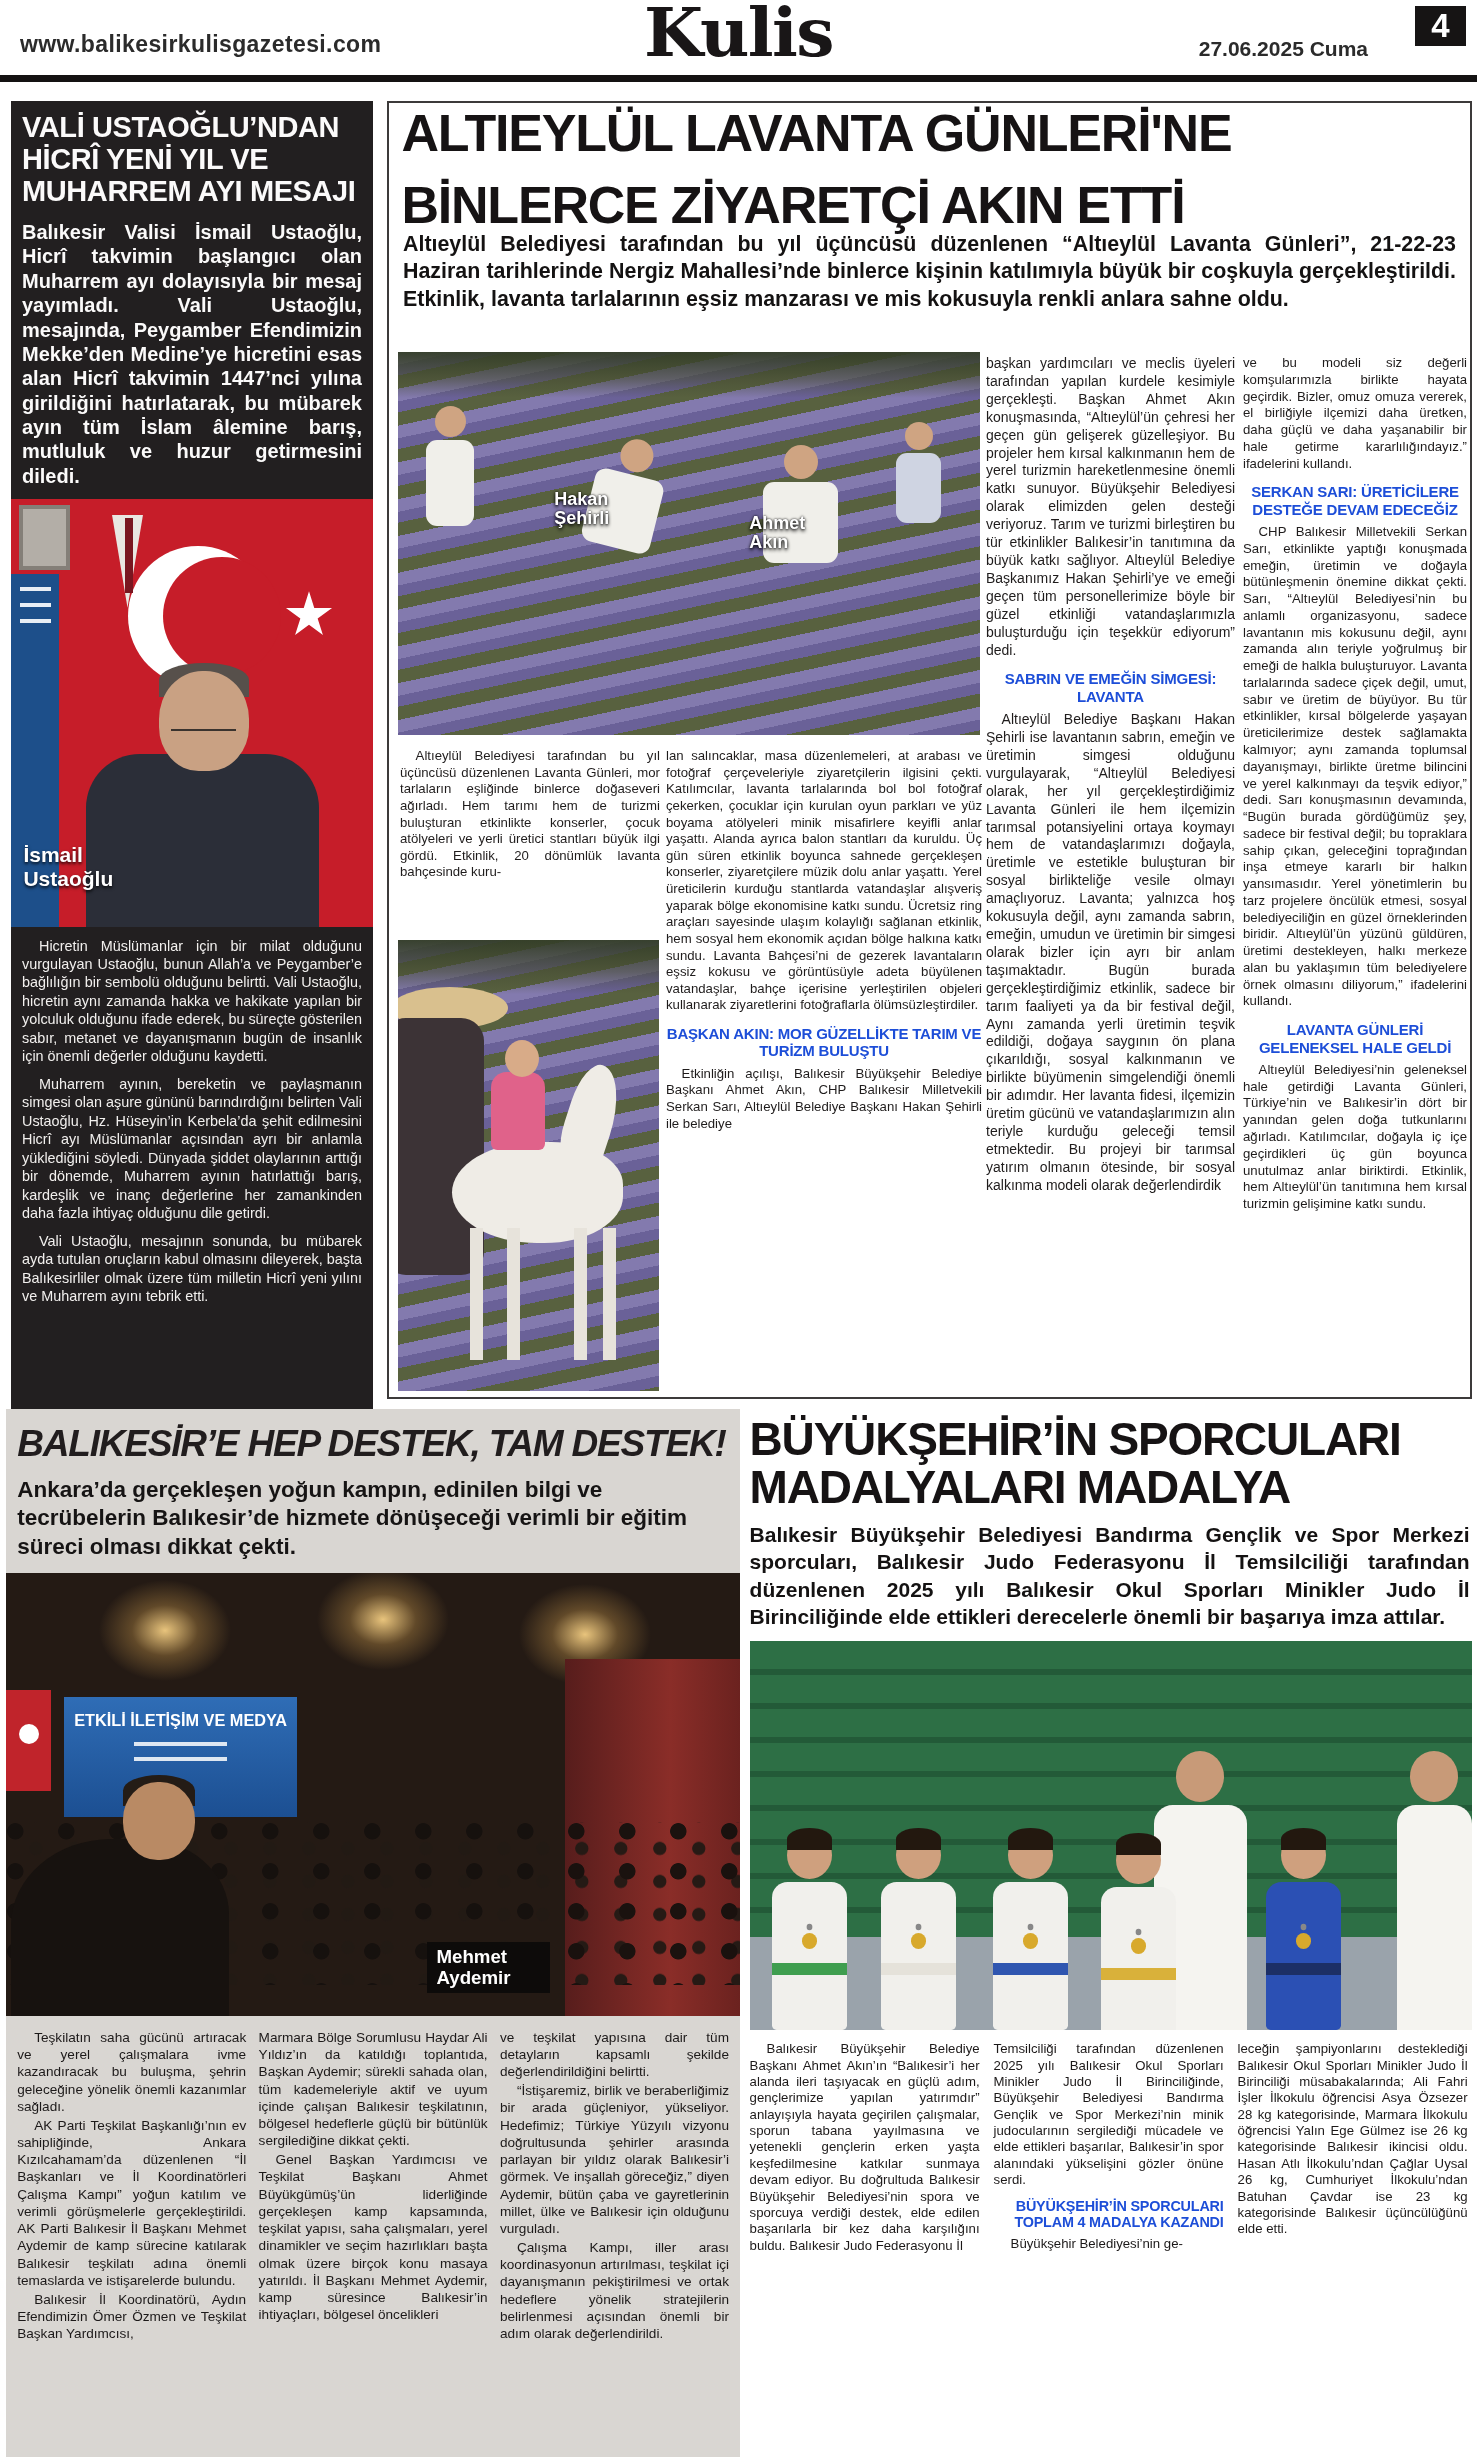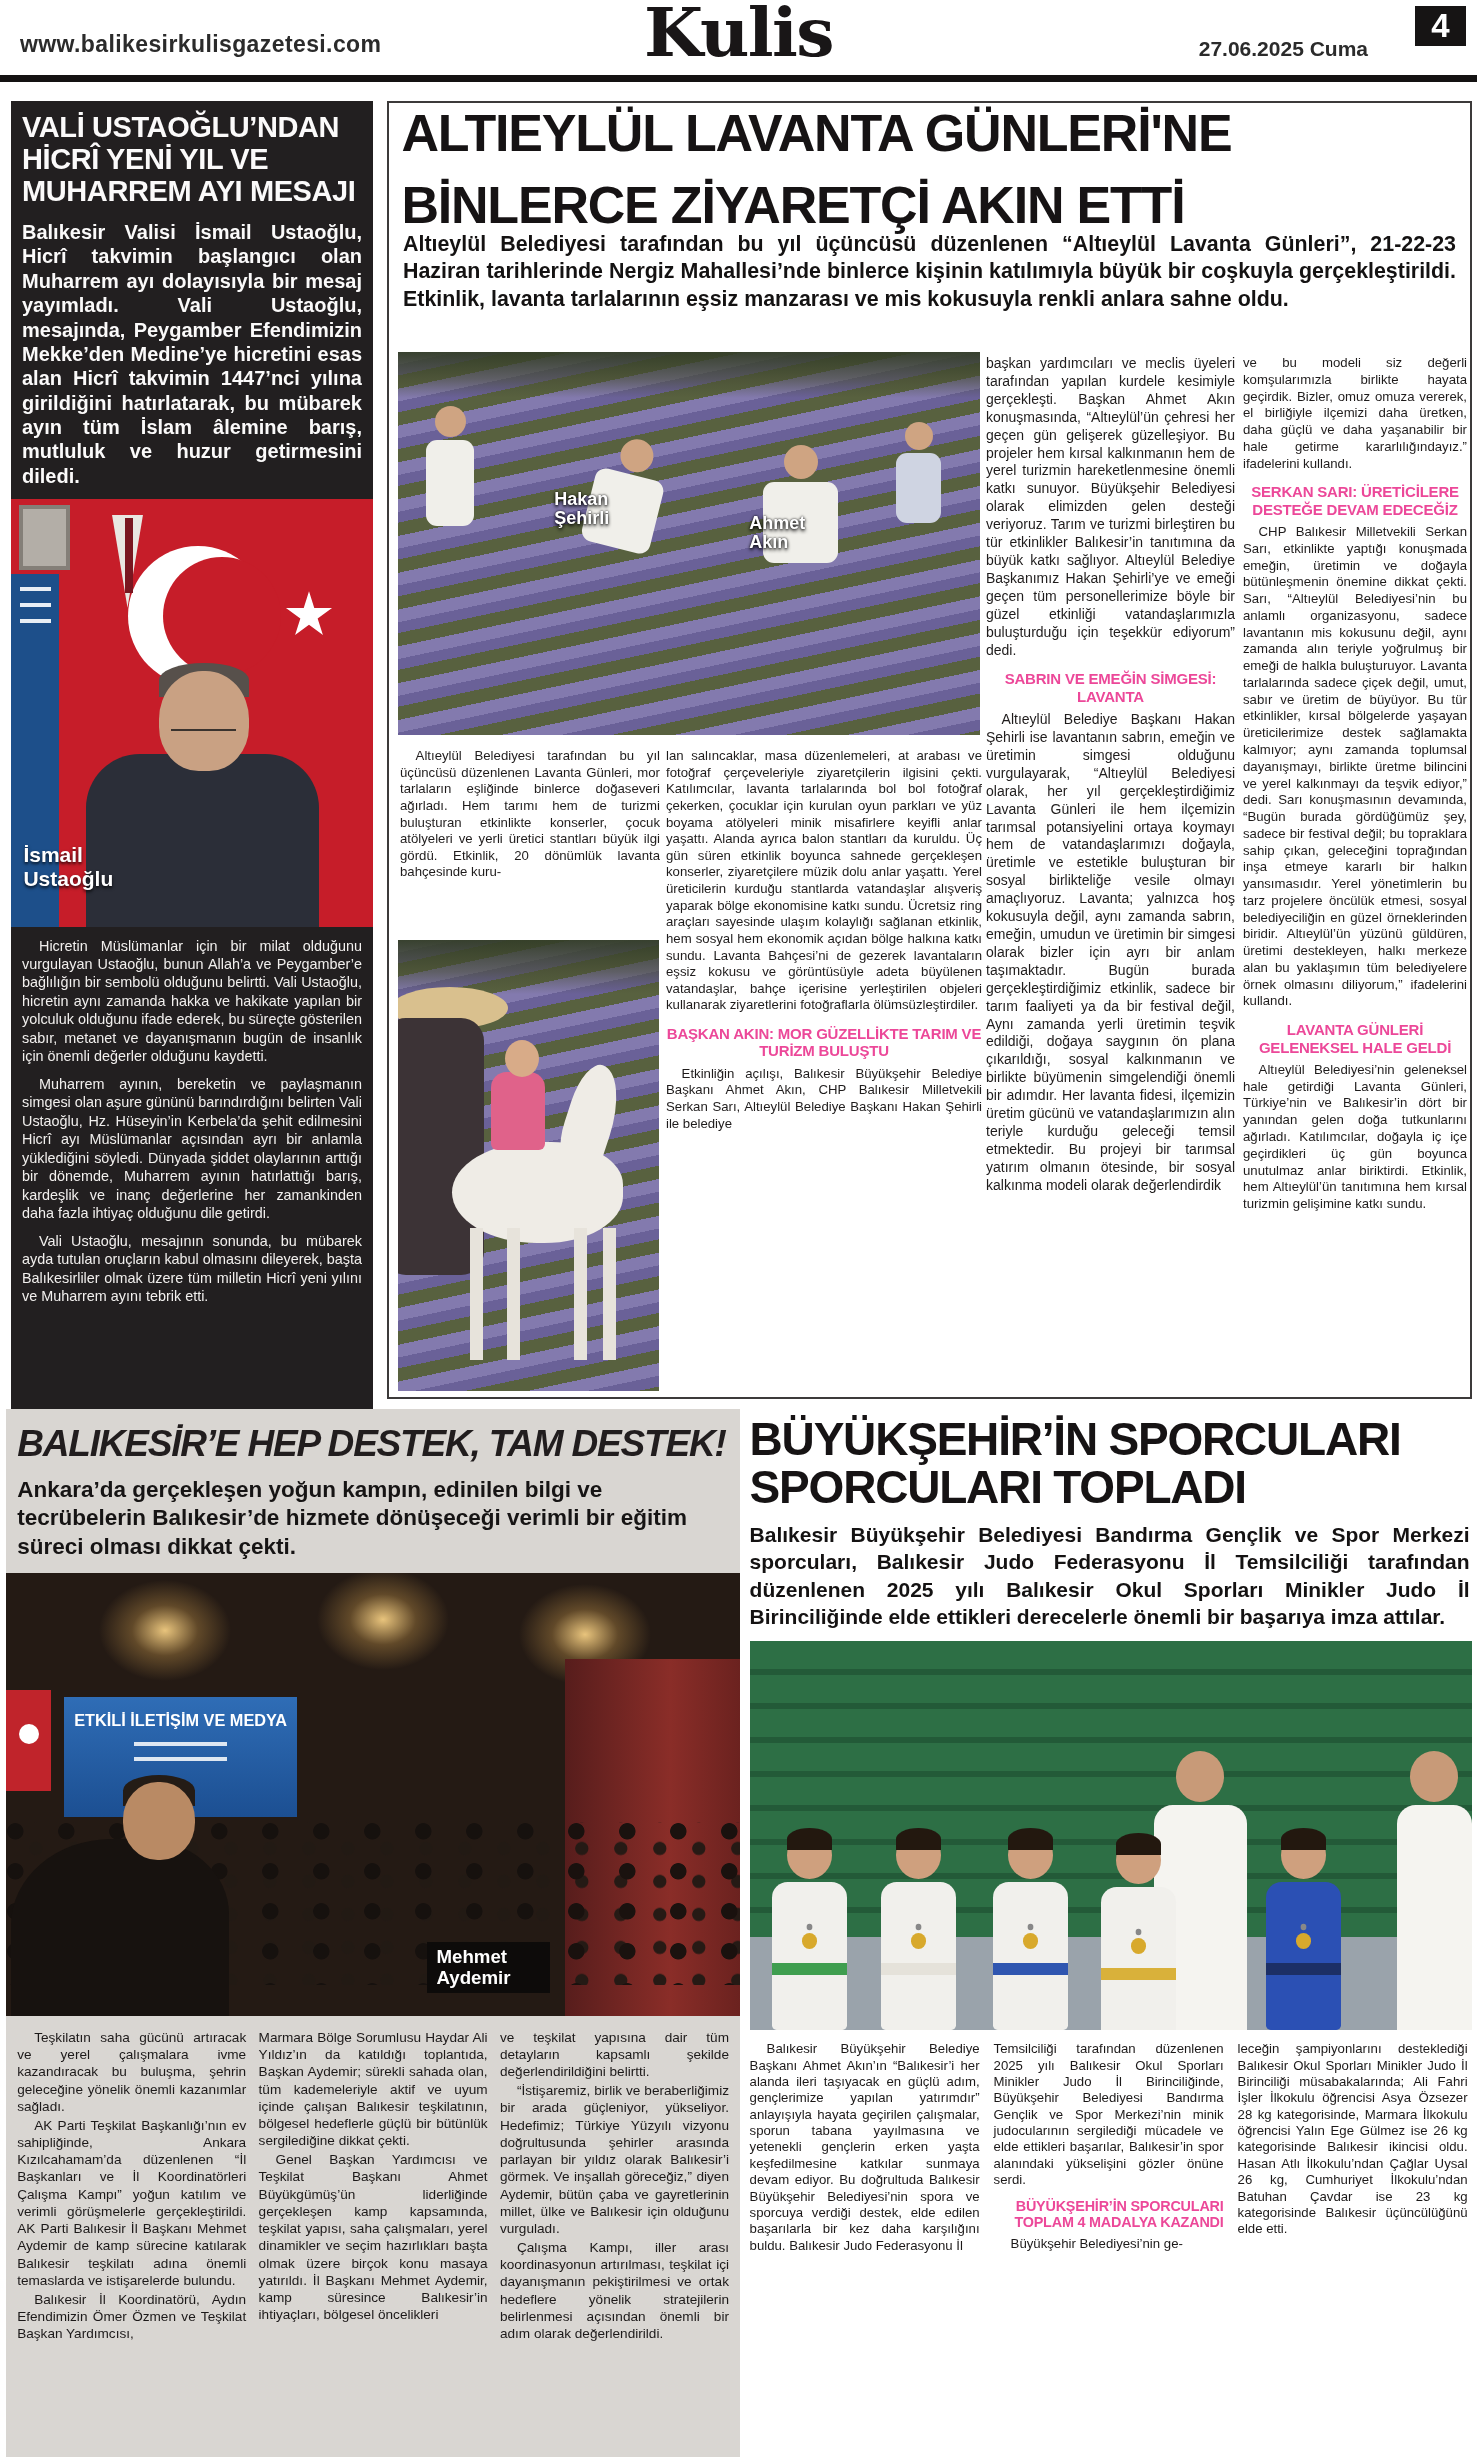--- a/index.html
+++ b/index.html
@@ -36,21 +36,21 @@
   .vp-cap { position:absolute; left:12.4px; bottom:36px; width:117px; font-size:21px; font-weight:bold; color:#fff; line-height:1.15; text-shadow:0 1.6px 3.1px rgba(0,0,0,.8); }
 
   
   .art2 { position:absolute; left:387px; top:101px; width:1085px; height:1298px; border:2.3px solid #3c3a3a; background:#fff; }
   .art2 .hl { position:absolute; left:12.4px; top:3.1px; width:1057px; font-size:52px; font-weight:900; letter-spacing:-1.2px; line-height:1.04; color:#161314; }
   .art2 .hl2 { top:75px; }
   .art2 .lead { position:absolute; left:14px; top:128px; width:1053px; font-size:21.4px; font-weight:bold; line-height:1.28; text-align:justify; color:#141212; }
   .acol { position:absolute; font-size:13.2px; line-height:1.26; text-align:justify; color:#1f1c1c; }
   .acol p { margin-bottom:1.6px; }
   .acol .ind { text-indent:15.6px; }
-  .subhead { font-weight:900; text-align:center; font-size:15px; line-height:1.15; letter-spacing:-0.2px; margin:11px 0 6.2px; color:#ec4899; }
+  .subhead { font-weight:900; text-align:center; font-size:15px; line-height:1.15; letter-spacing:-0.2px; margin:11px 0 6.2px; color:#1d4ed8; }
   .col1 { left:11px; top:645px; width:260px; height:185px; overflow:hidden; }
   .col2 { left:277px; top:645px; width:316px; height:642px; overflow:hidden; }
   .col3 { left:597px; top:252px; width:249px; height:1036px; font-size:14px; line-height:1.28; overflow:hidden; }
   .col4 { left:854px; top:252px; width:224px; height:1036px; font-size:13.2px; line-height:1.27; overflow:hidden; }
 
   .field { background:
       linear-gradient(180deg, rgba(52,62,40,.95) 0%, rgba(70,76,52,.6) 7%, rgba(0,0,0,0) 12%),
       repeating-linear-gradient(168deg, #837aae 0 12.4px, #6a6198 12.4px 23px, #58613f 23px 36px); }
   .photo1 { position:absolute; left:9.3px; top:249px; width:582px; height:383px; overflow:hidden; }
   .p1-label { position:absolute; color:#fff; font-weight:bold; font-size:18px; line-height:1.05; text-shadow:0 1.6px 3.9px rgba(0,0,0,.95), 0 0 2.3px rgba(0,0,0,.9); }
@@ -254,21 +254,21 @@
       <div class="c">
         <p>ve teşkilat yapısına dair tüm detayların kapsamlı şekilde değerlendirildiğini belirtti.</p>
         <p class="ind">“İstişaremiz, birlik ve beraberliğimiz bir arada güçleniyor, yükseliyor. Hedefimiz; Türkiye Yüzyılı vizyonu doğrultusunda şehirler arasında parlayan bir yıldız olarak Balıkesir’i görmek. Ve inşallah göreceğiz,” diyen Aydemir, bütün çaba ve gayretlerinin millet, ülke ve Balıkesir için olduğunu vurguladı.</p>
         <p class="ind">Çalışma Kampı, iller arası koordinasyonun artırılması, teşkilat içi dayanışmanın pekiştirilmesi ve ortak hedeflere yönelik stratejilerin belirlenmesi açısından önemli bir adım olarak değerlendirildi.</p>
       </div>
     </div>
   </div>
 
   <div class="art4">
     <div class="hl">BÜYÜKŞEHİR’İN SPORCULARI</div>
-    <div class="hl">SPORCULARI TOPLADI</div>
+    <div class="hl">MADALYALARI MADALYA</div>
     <div class="lead">Balıkesir Büyükşehir Belediyesi Bandırma Gençlik ve Spor Merkezi sporcuları, Balıkesir Judo Federasyonu İl Temsilciliği tarafından düzenlenen 2025 yılı Balıkesir Okul Sporları Minikler Judo İl Birinciliğinde elde ettikleri derecelerle önemli bir başarıya imza attılar.</div>
 
     <div class="judo-photo">
       <div class="judo-floor"></div>
       <div class="adult" style="left:404px;">
           <div class="head"></div>
         </div>
       <div class="adult" style="left:647px;width:75px;">
           <div class="head"></div>
         </div>

